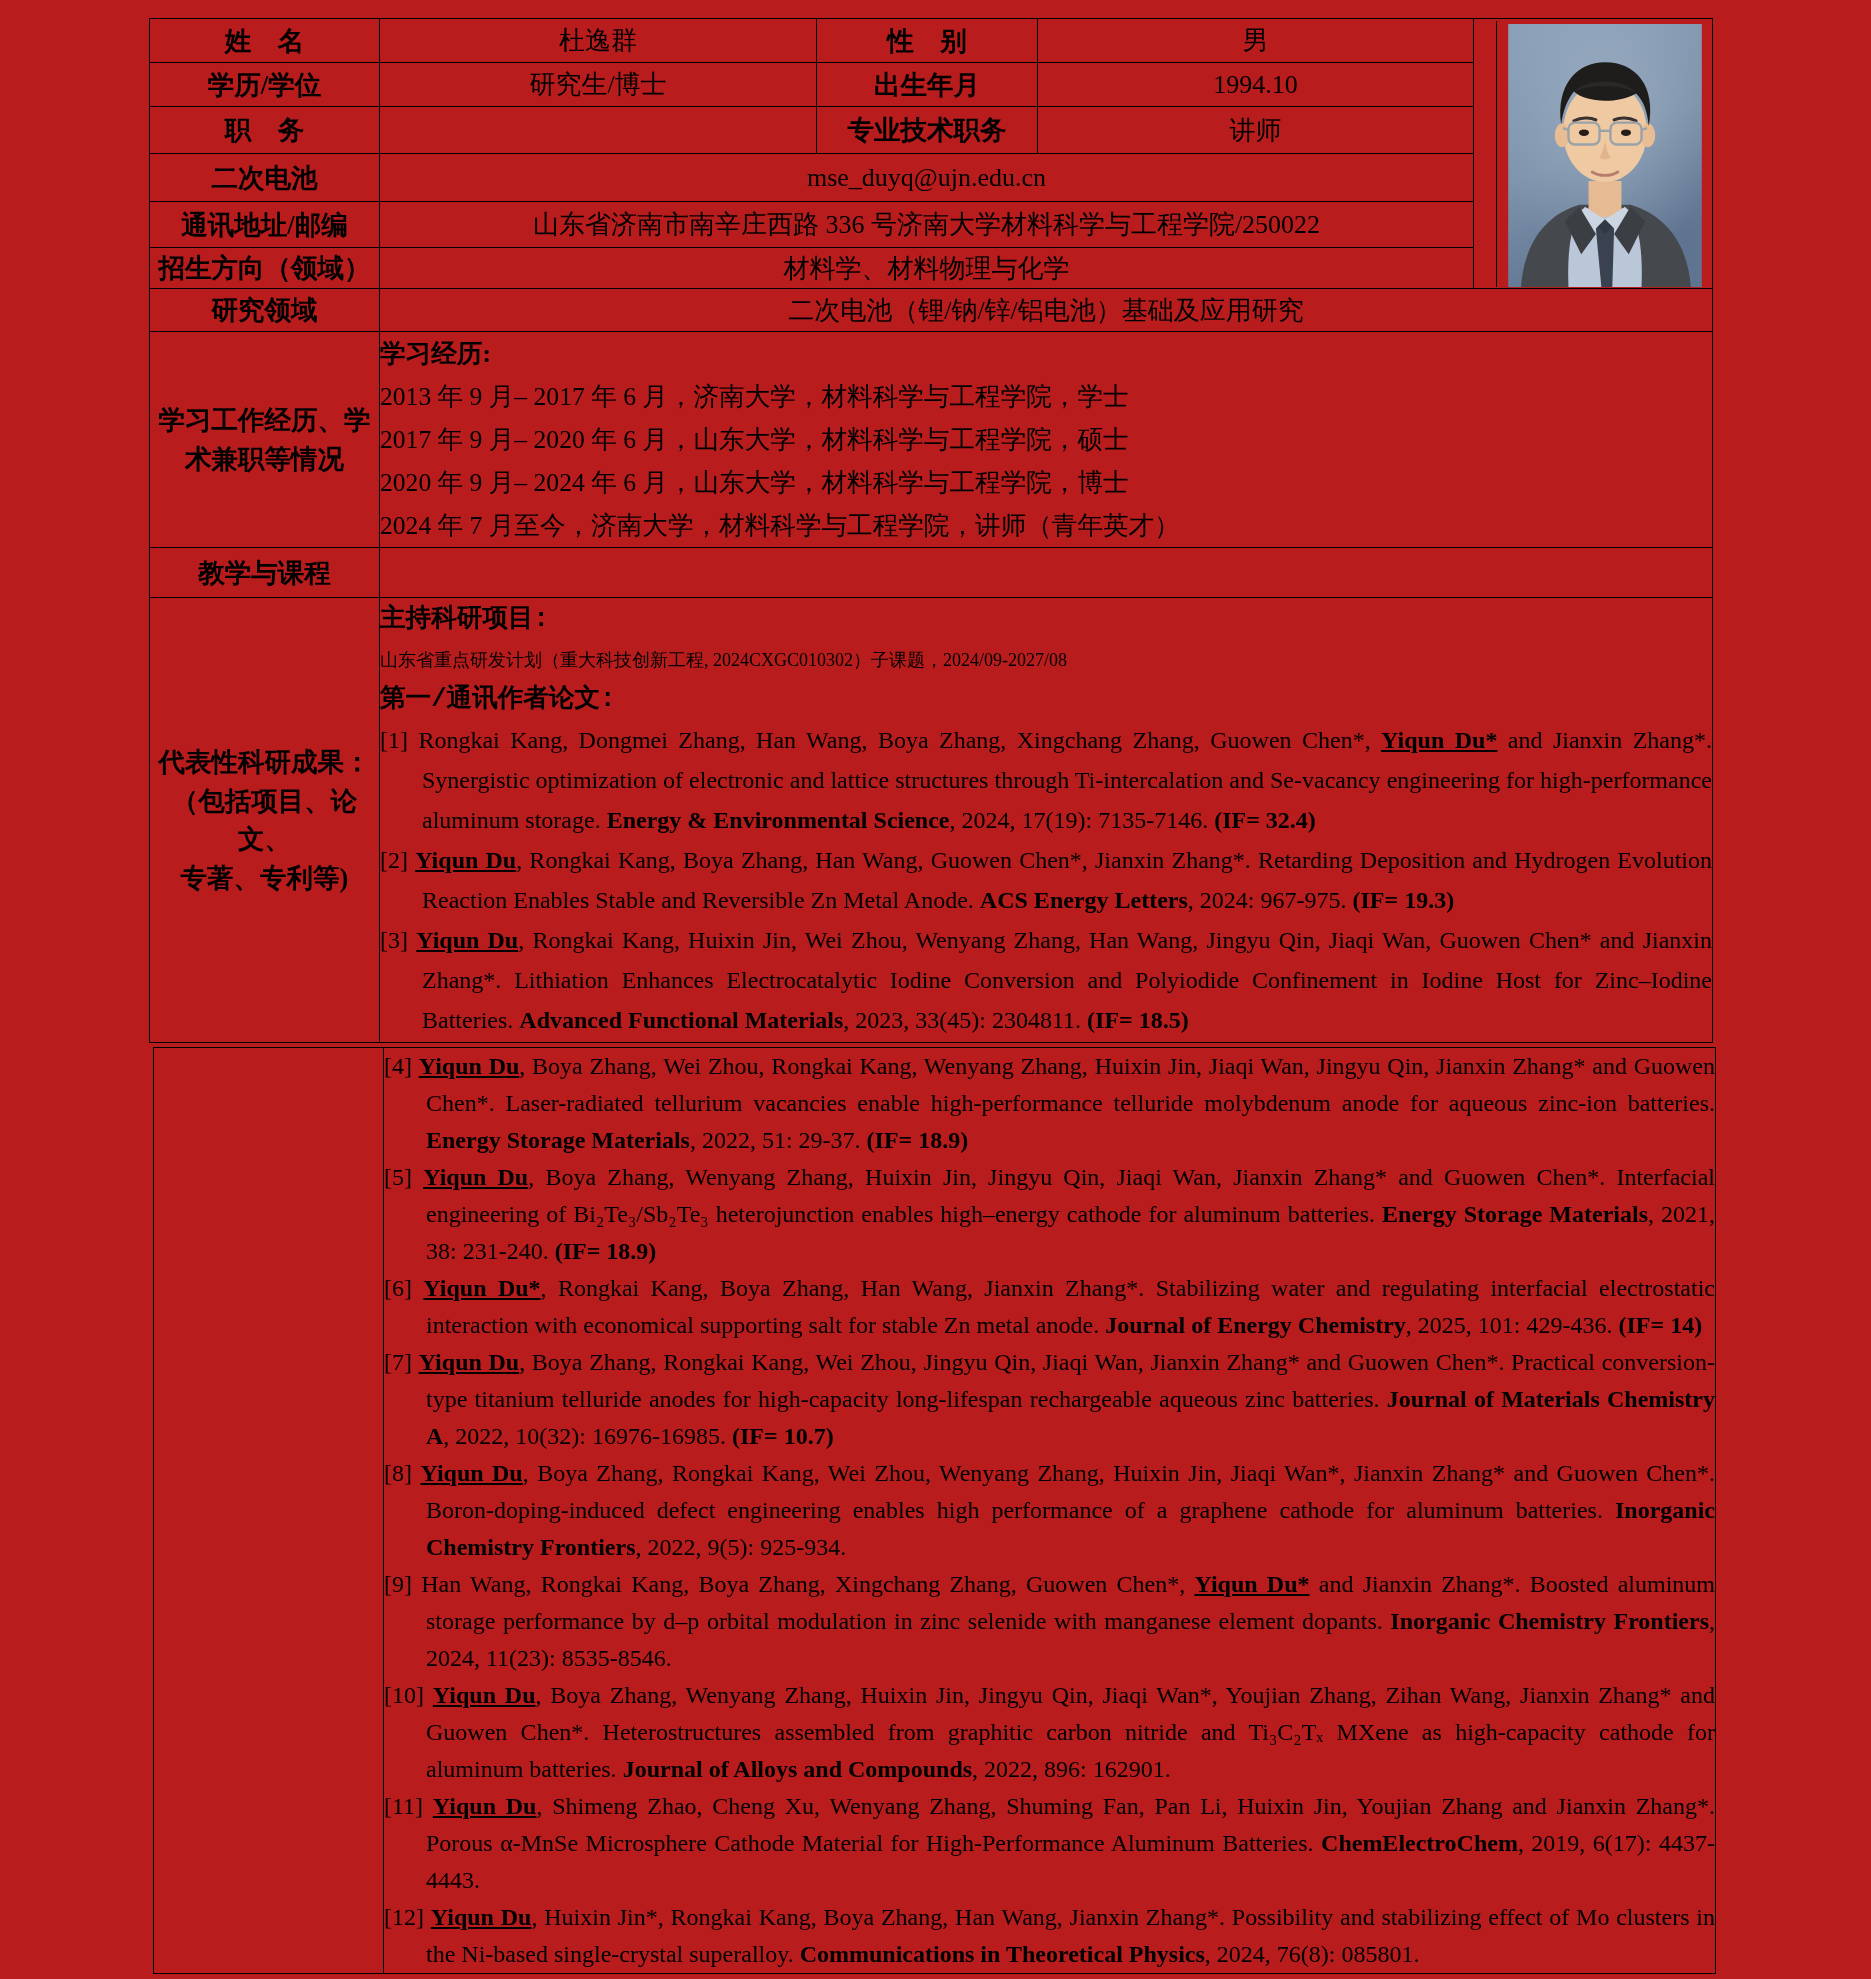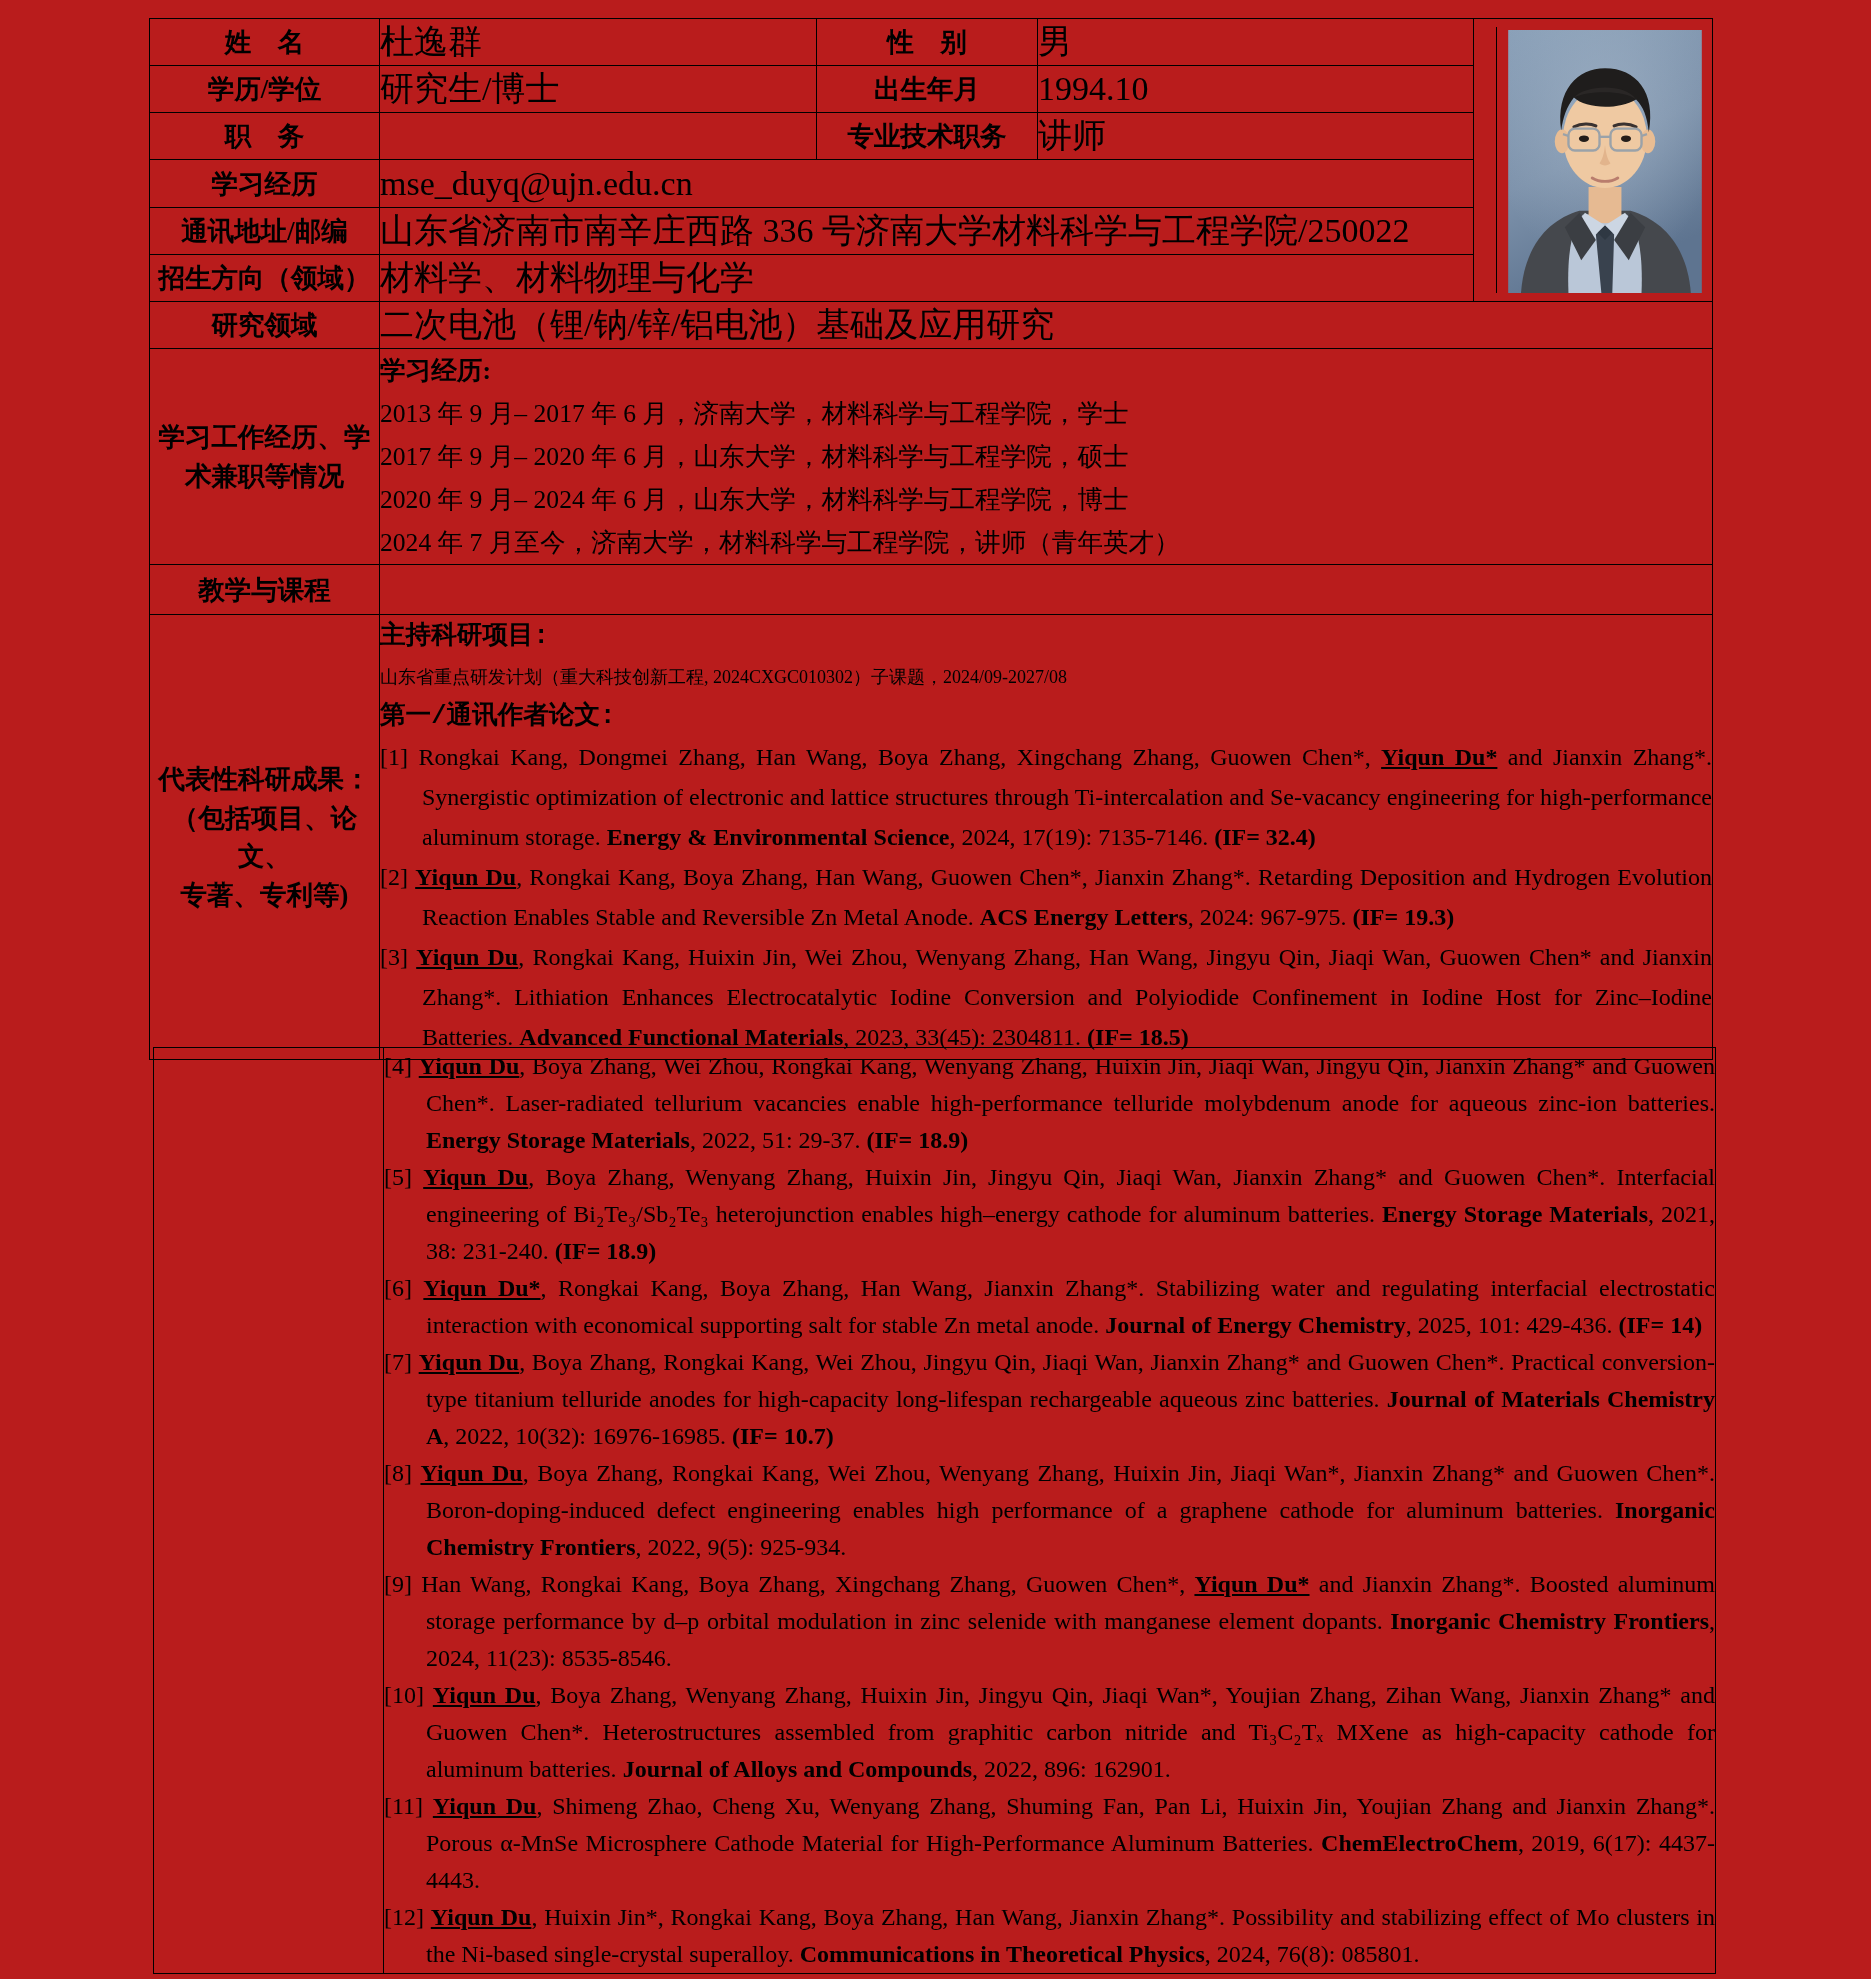--- a/index.html
+++ b/index.html
@@ -24,22 +24,22 @@
   #tbl1{left:149px;top:18.3px;width:1562px;}
   #tbl2{left:153px;top:1047px;width:1562px;height:914px;}
   td.label{
     font-weight:bold;
     font-size:26.5px;
     text-align:center;
     line-height:1.45;
     white-space:pre-line;
   }
   td.value{
-    font-size:34px;
-    text-align:left;
+    font-size:26px;
+    text-align:center;
     padding-left:12.8px;
     padding-right:9.1px;
   }
   td.photo-cell{vertical-align:top;}
   .photo-inner{
     height:100%;
     margin-left:22px;
     border-left:1.8px solid #000;
     display:flex;
     align-items:flex-start;
@@ -151,21 +151,21 @@
       <td class="label">出生年月</td>
       <td class="value">1994.10</td>
     </tr>
     <tr style="height:47px">
       <td class="label">职　务</td>
       <td class="value"></td>
       <td class="label">专业技术职务</td>
       <td class="value">讲师</td>
     </tr>
     <tr style="height:48px">
-      <td class="label">学习经历</td>
+      <td class="label">二次电池</td>
       <td class="value" colspan="3">mse_duyq@ujn.edu.cn</td>
     </tr>
     <tr style="height:46px">
       <td class="label">通讯地址/邮编</td>
       <td class="value" colspan="3">山东省济南市南辛庄西路 336 号济南大学材料科学与工程学院/250022</td>
     </tr>
     <tr style="height:41px">
       <td class="label">招生方向（领域）</td>
       <td class="value" colspan="3">材料学、材料物理与化学</td>
     </tr>

